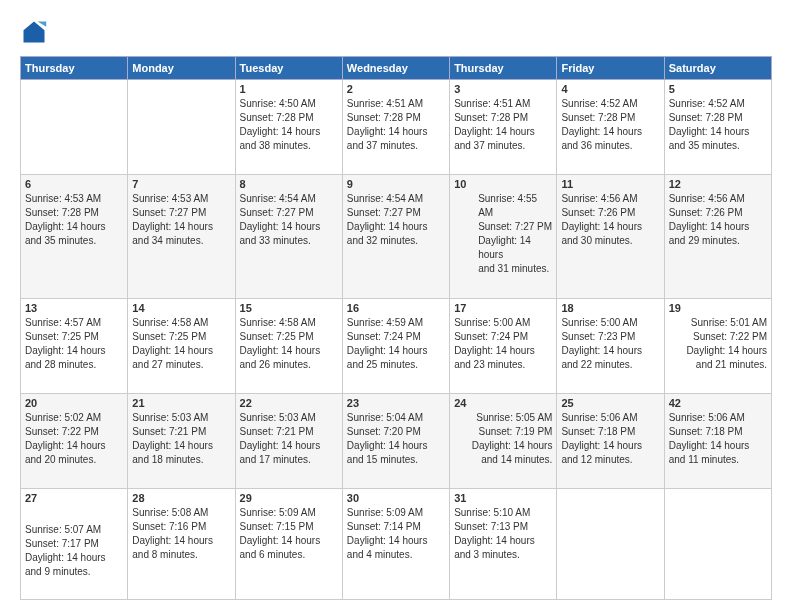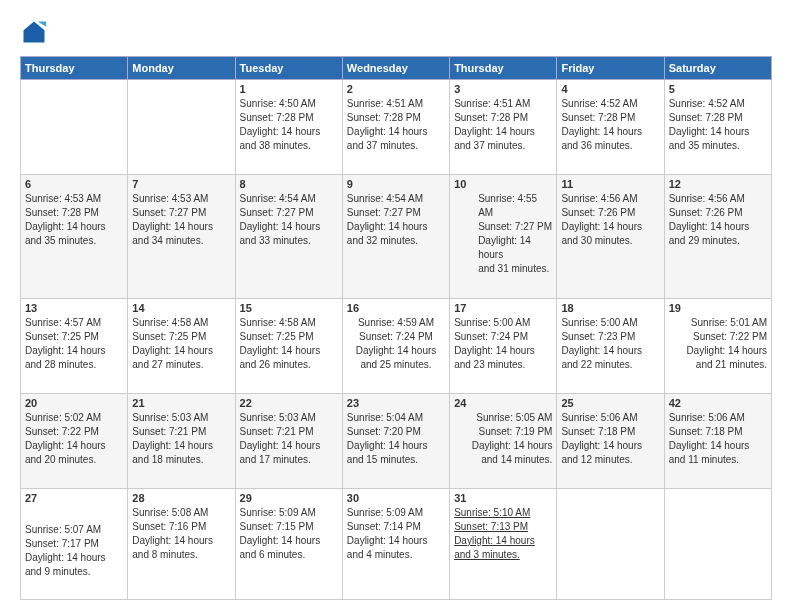--- a/index.html
+++ b/index.html
@@ -237,21 +237,21 @@
           </td>
           <td>
             <span class="day-num">15</span>
             <div class="day-info" style="white-space: pre-line;">Sunrise: 4:58 AM
 Sunset: 7:25 PM
 Daylight: 14 hours
 and 26 minutes.</div>
           </td>
           <td>
             <span class="day-num">16</span>
-            <div class="day-info" style="white-space: pre-line; text-align: center;">Sunrise: 4:59 AM
+            <div class="day-info" style="white-space: pre-line;">Sunrise: 4:59 AM
 Sunset: 7:24 PM
 Daylight: 14 hours
 and 25 minutes.</div>
           </td>
           <td>
             <span class="day-num">17</span>
             <div class="day-info" style="white-space: pre-line;">Sunrise: 5:00 AM
 Sunset: 7:24 PM
 Daylight: 14 hours
 and 23 minutes.</div>
@@ -346,21 +346,21 @@
           </td>
           <td>
             <span class="day-num">30</span>
             <div class="day-info" style="white-space: pre-line;">Sunrise: 5:09 AM
 Sunset: 7:14 PM
 Daylight: 14 hours
 and 4 minutes.</div>
           </td>
           <td>
             <span class="day-num">31</span>
-            <div class="day-info" style="white-space: pre-line; text-decoration: underline;">Sunrise: 5:10 AM
+            <div class="day-info" style="white-space: pre-line;">Sunrise: 5:10 AM
 Sunset: 7:13 PM
 Daylight: 14 hours
 and 3 minutes.</div>
           </td>
           <td class="empty-cell"></td>
           <td class="empty-cell"></td>
         </tr>
       </tbody>
   </table>
 </div>

